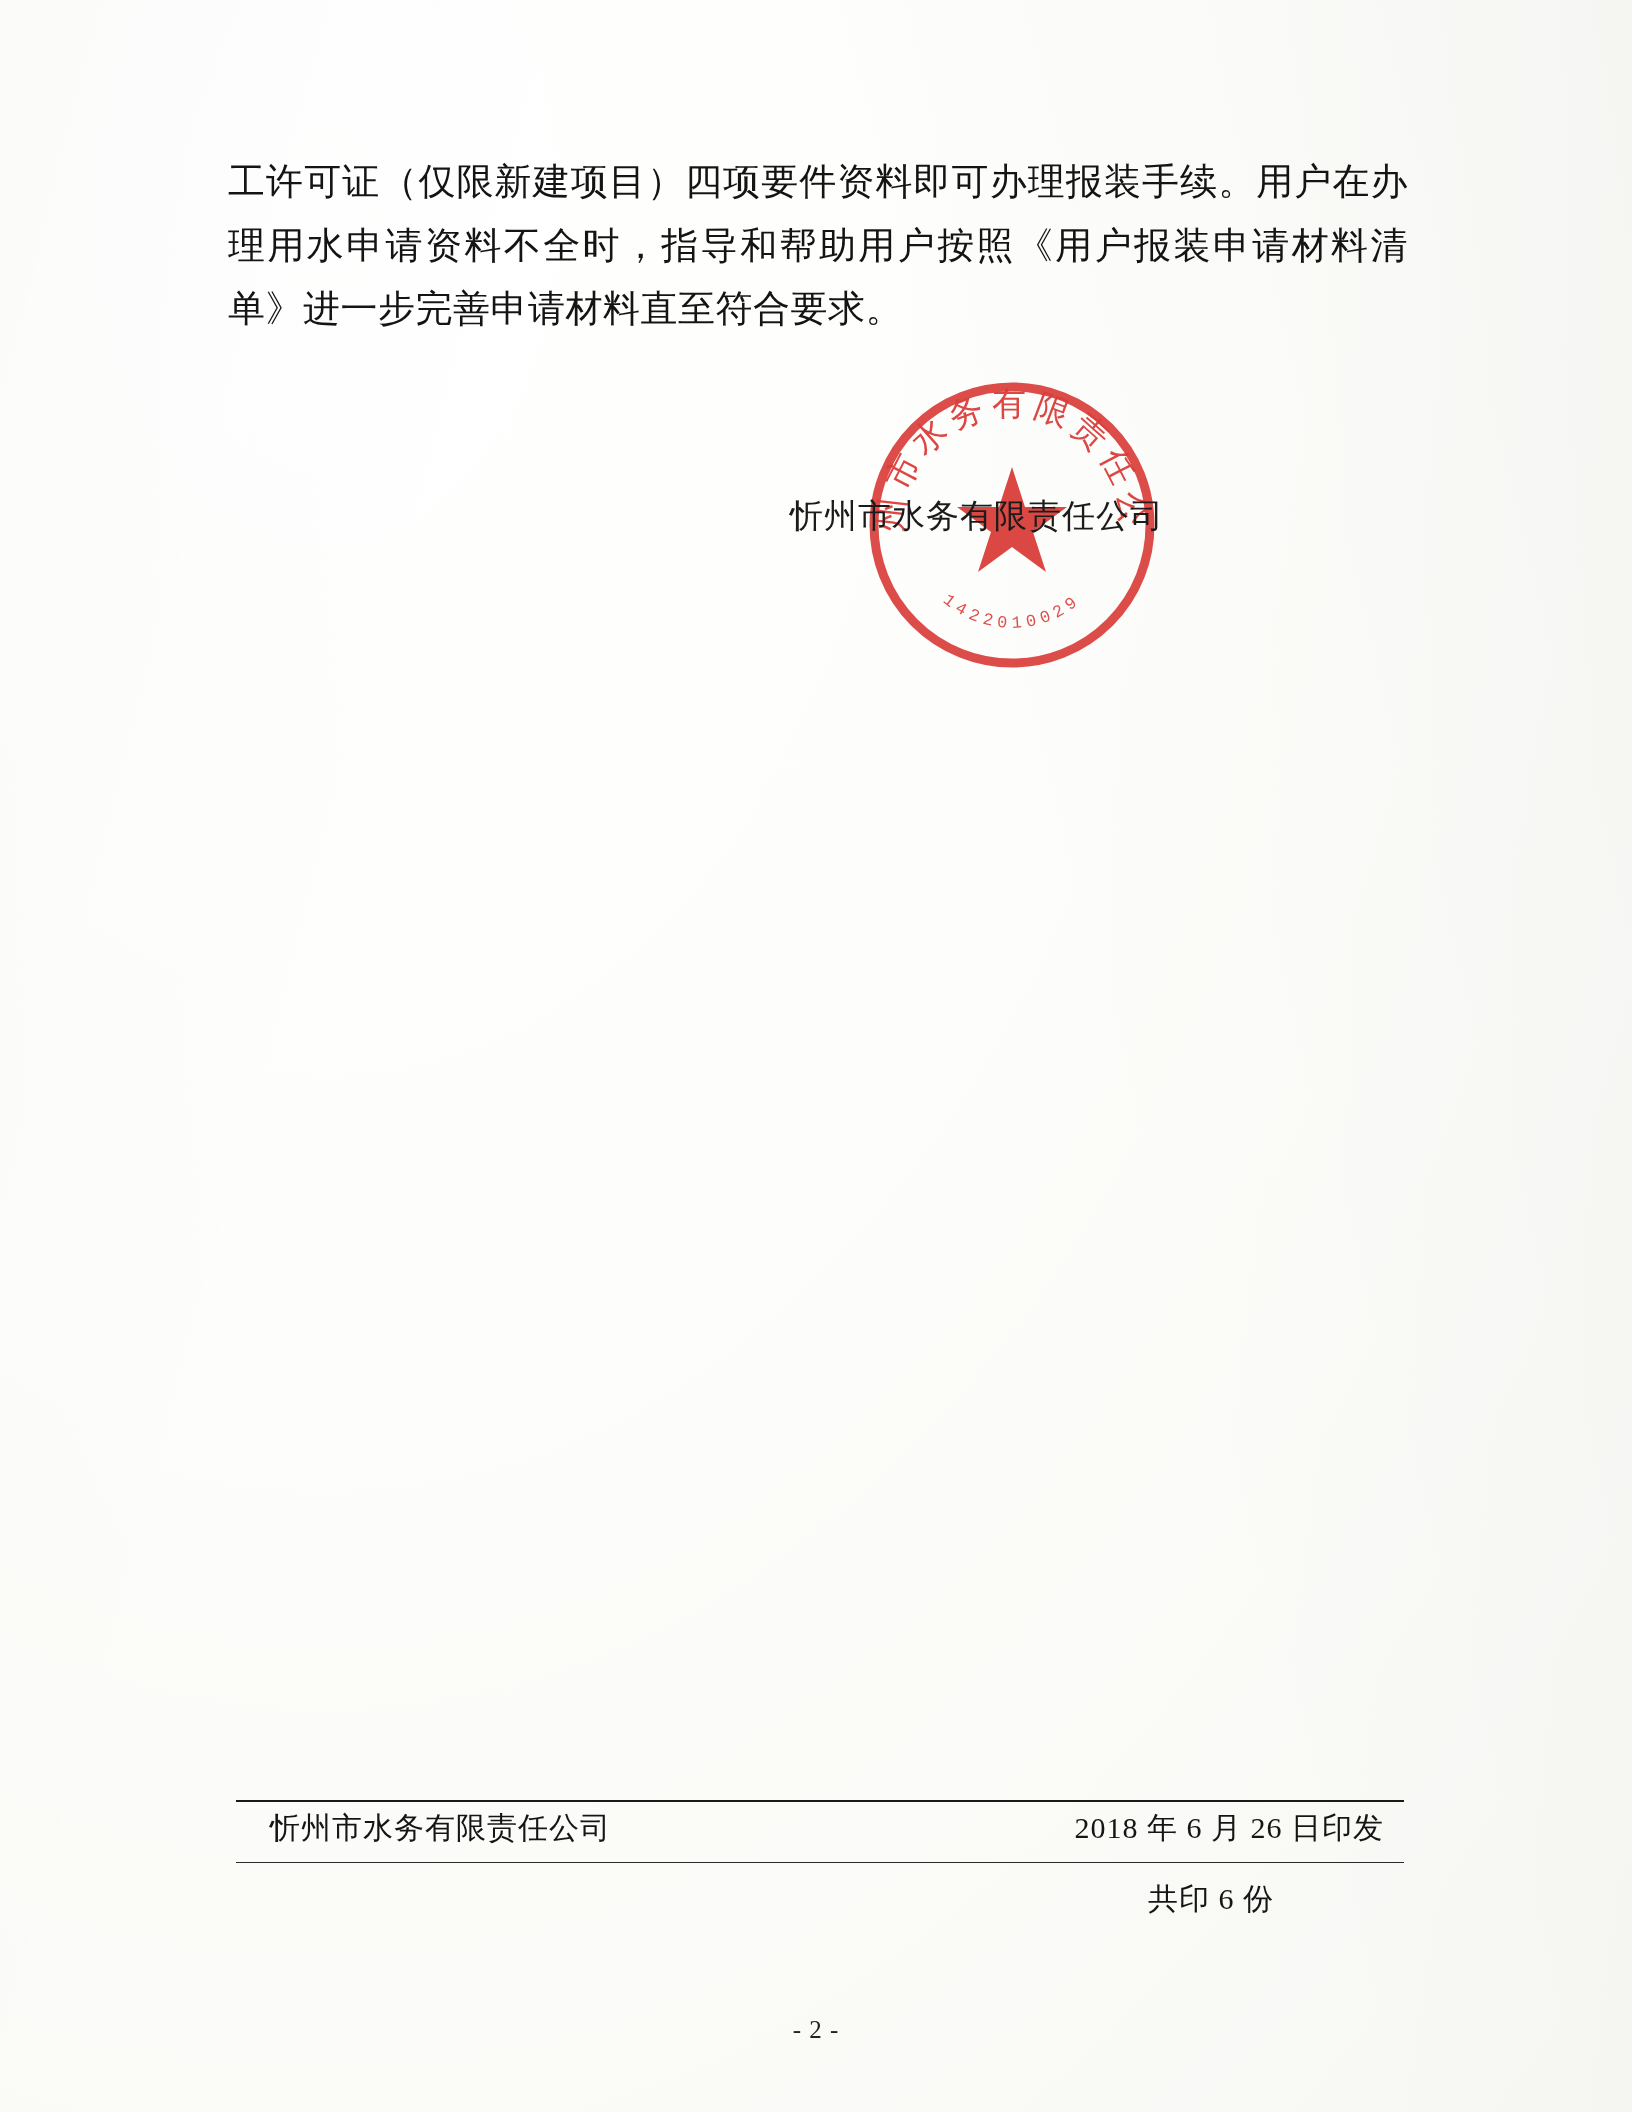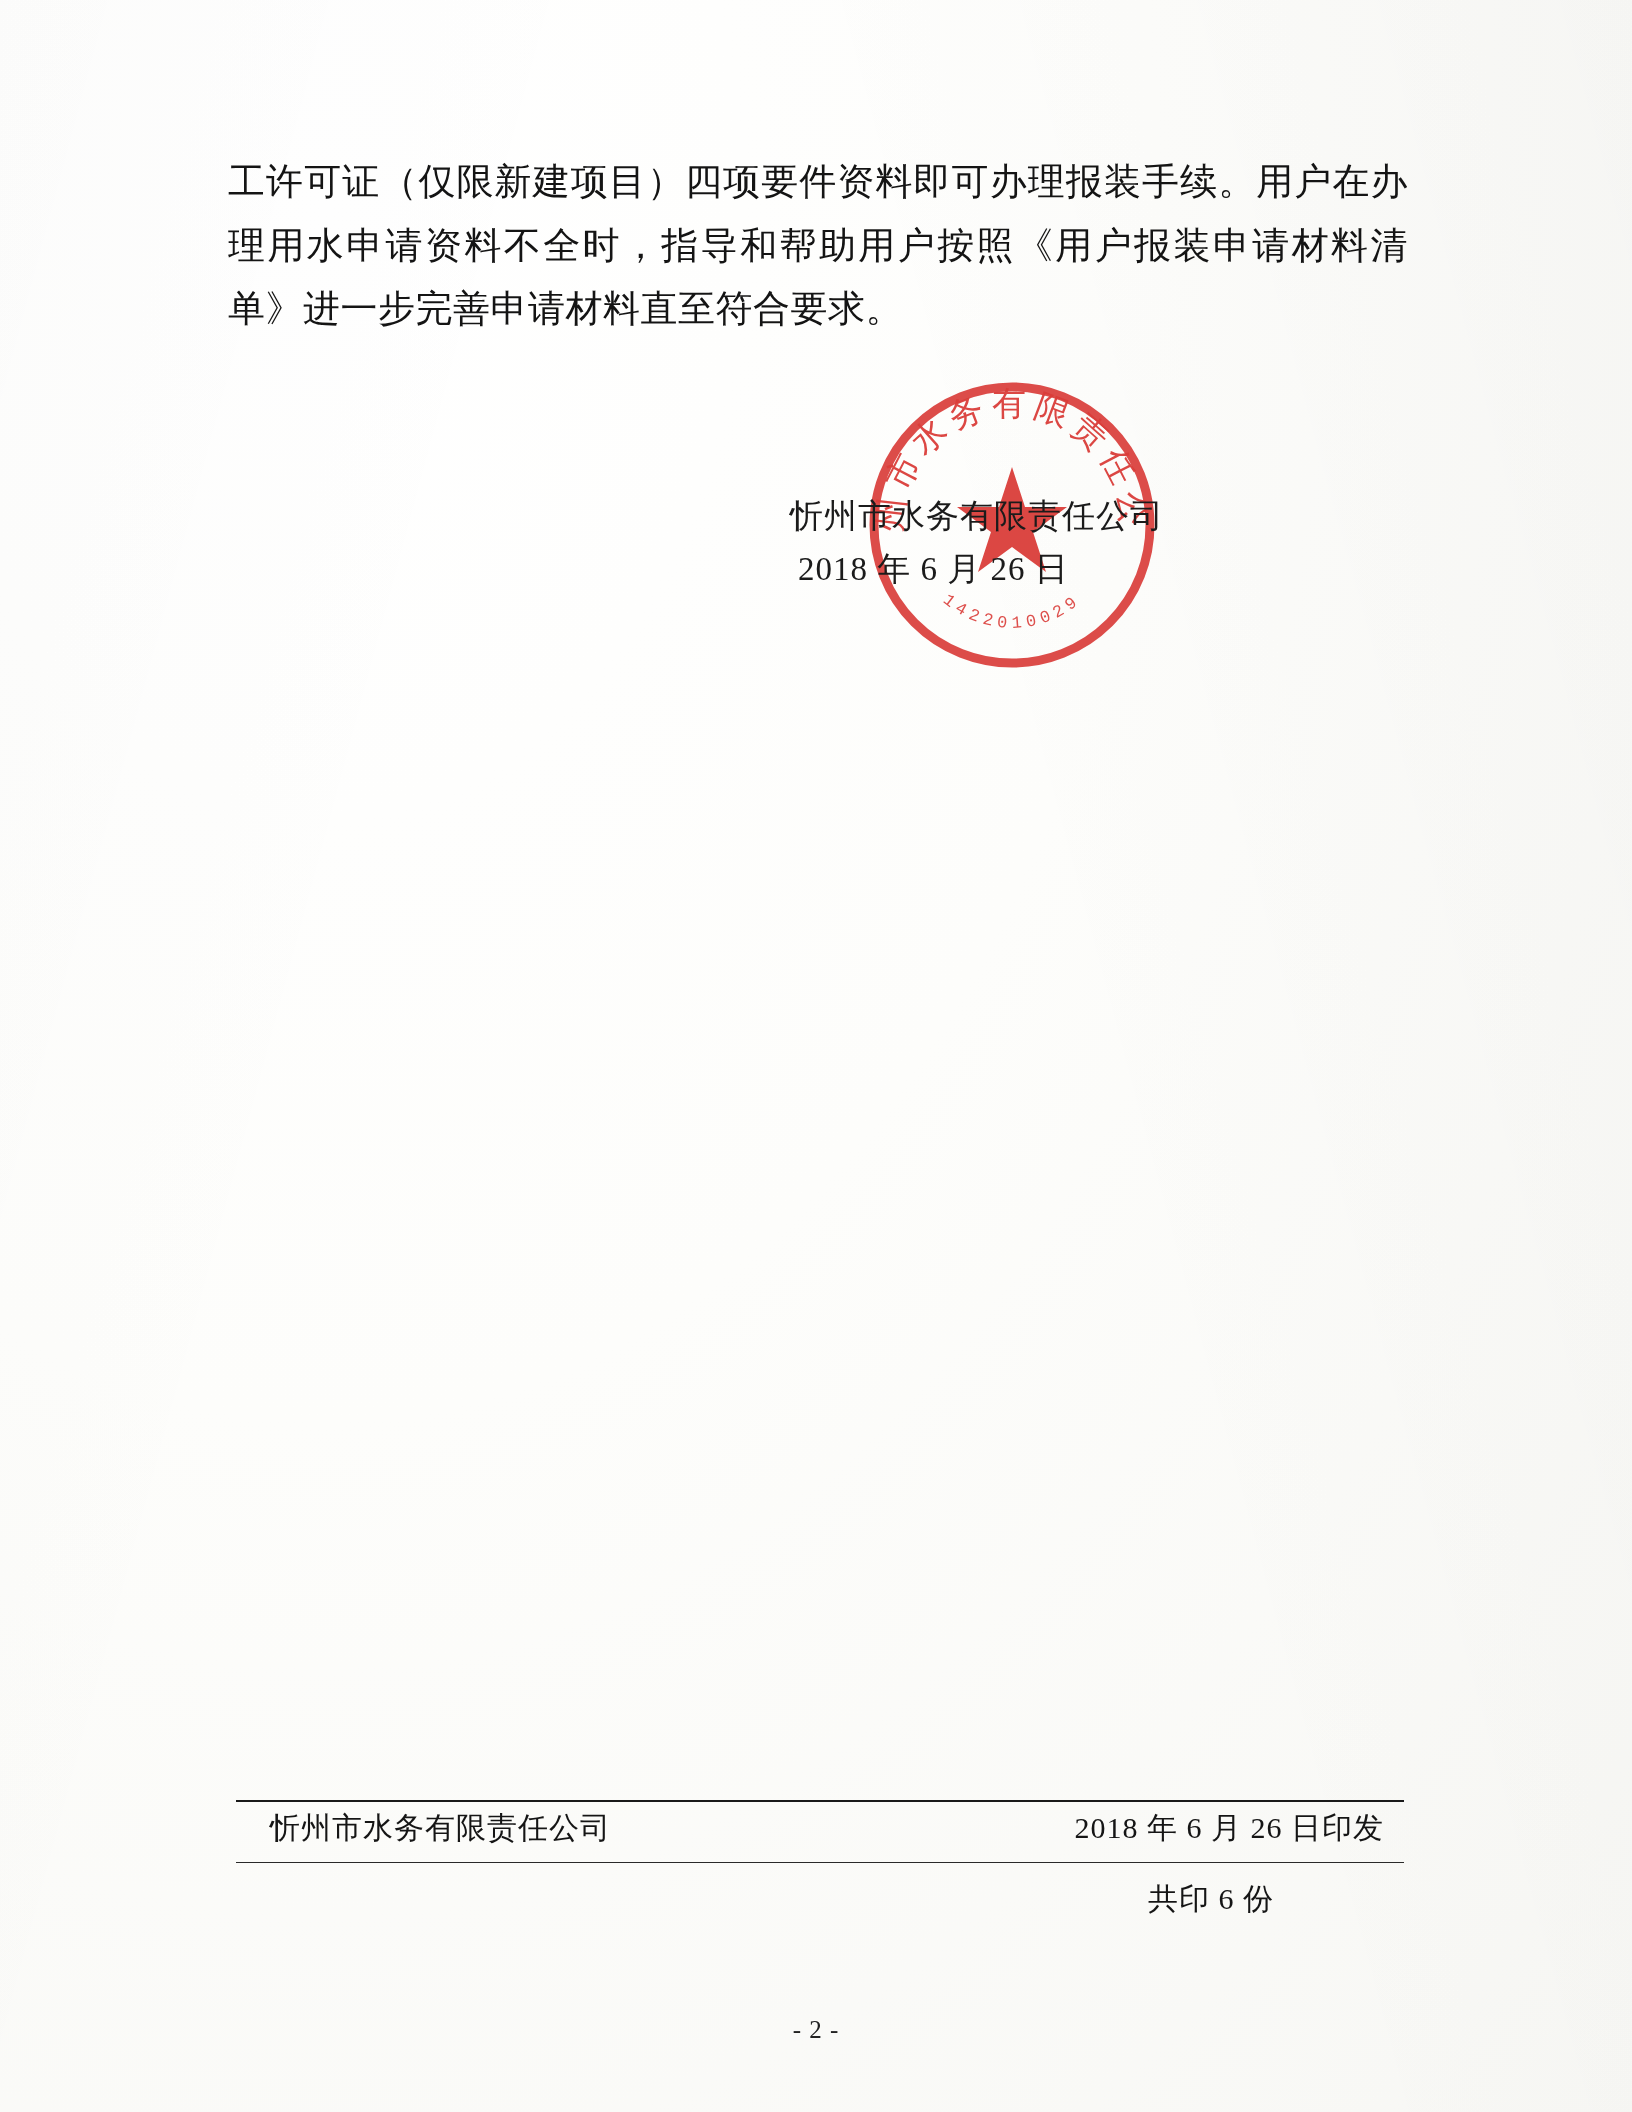--- a/index.html
+++ b/index.html
@@ -155,21 +155,20 @@
       <textPath href="#sealArcTop" startOffset="50%" text-anchor="middle">忻州市水务有限责任公司</textPath>
     </text>
     <text font-size="17" fill="#d5231f" font-family="'Liberation Mono', monospace" letter-spacing="5" opacity="0.9">
       <textPath href="#sealArcBottom" startOffset="50%" text-anchor="middle">1422010029</textPath>
     </text>
     <polygon points="150,92 163,132 205,132 171,157 184,197 150,172 116,197 129,157 95,132 137,132" fill="#d5231f" opacity="0.95"></polygon>
   </svg>
 
   <div class="sign-block">
     <div class="sign-line">忻州市水务有限责任公司</div>
-    <div class="sign-date">2018 年 6 月 26 日</div>
   </div>
 
   <div class="footer">
     <div class="footer-rule"></div>
     <div class="footer-row">
       <span>忻州市水务有限责任公司</span>
       <span>2018 年 6 月 26 日印发</span>
     </div>
     <div class="footer-rule thin"></div>
     <div class="footer-copies">共印 6 份</div>

